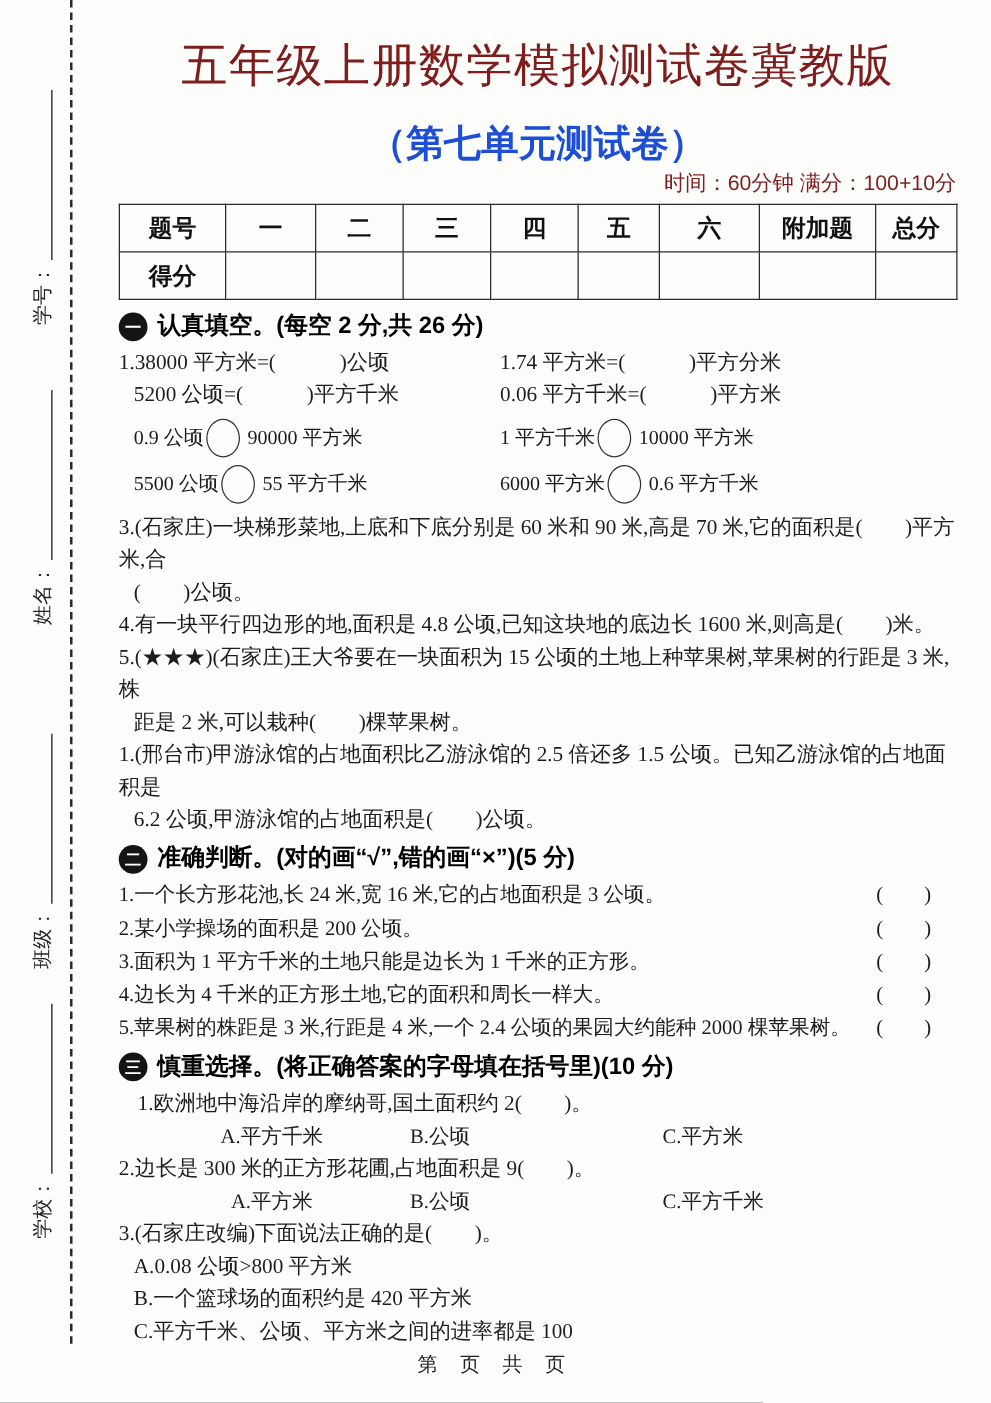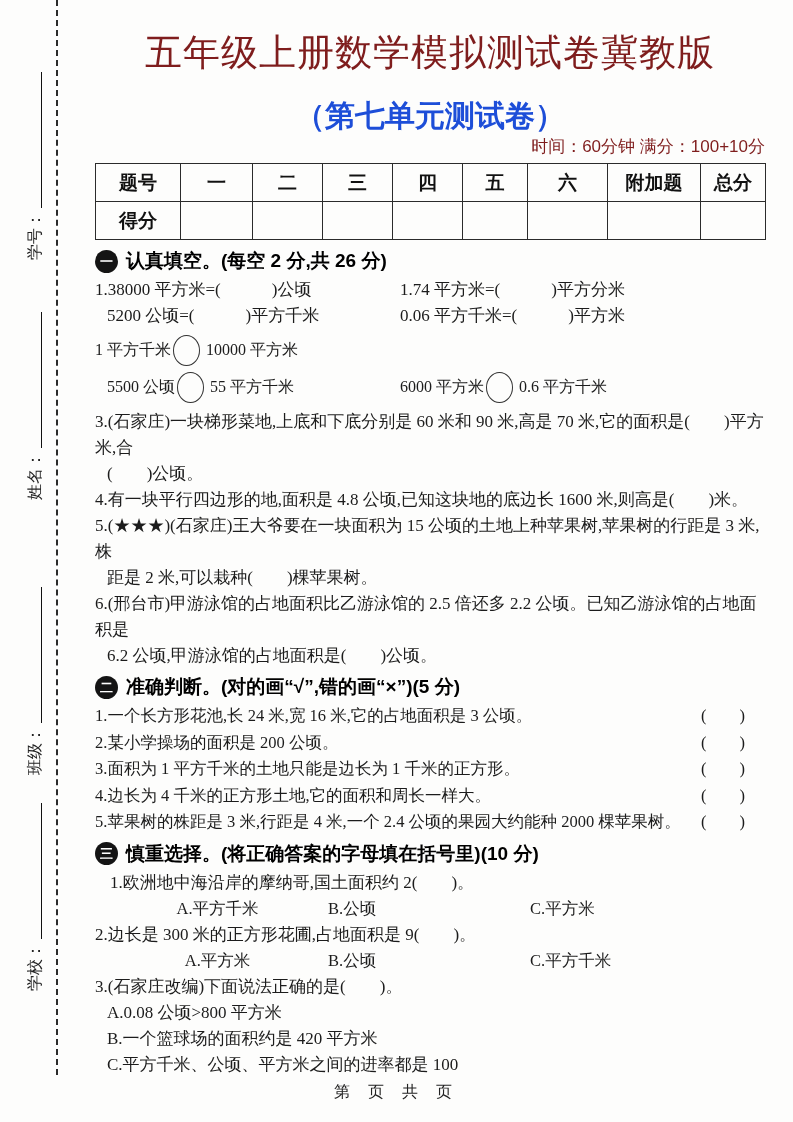--- a/index.html
+++ b/index.html
@@ -167,20 +167,25 @@
       <span class="cell-l">1.38000 平方米=(　　　)公顷</span>
       <span class="cell-r">1.74 平方米=(　　　)平方分米</span>
     </div>
     <div class="pair-row line">
       <span class="cell-l indent">5200 公顷=(　　　)平方千米</span>
       <span class="cell-r">0.06 平方千米=(　　　)平方米</span>
     </div>
 
 
     <div class="cmp-row" style="margin-top:4px;">
+      <span class="cell-l indent">
+        <span>0.9 公顷</span>
+        <span class="circle-lg"></span>
+        <span>90000 平方米</span>
+      </span>
       <span class="cell-r">
         <span>1 平方千米</span>
         <span class="circle-lg"></span>
         <span>10000 平方米</span>
       </span>
     </div>
     <div class="cmp-row" style="margin-top:3px;">
       <span class="cell-l indent">
         <span>5500 公顷</span>
         <span class="circle-lg"></span>
@@ -191,21 +196,21 @@
         <span class="circle-lg"></span>
         <span>0.6 平方千米</span>
       </span>
     </div>
 
     <div class="line" style="margin-top:5px;">3.(石家庄)一块梯形菜地,上底和下底分别是 60 米和 90 米,高是 70 米,它的面积是(　　)平方米,合</div>
     <div class="line indent">(　　)公顷。</div>
     <div class="line">4.有一块平行四边形的地,面积是 4.8 公顷,已知这块地的底边长 1600 米,则高是(　　)米。</div>
     <div class="line">5.(★★★)(石家庄)王大爷要在一块面积为 15 公顷的土地上种苹果树,苹果树的行距是 3 米,株</div>
     <div class="line indent">距是 2 米,可以栽种(　　)棵苹果树。</div>
-    <div class="line">6.(邢台市)甲游泳馆的占地面积比乙游泳馆的 2.5 倍还多 2.2 公顷。已知乙游泳馆的占地面积是</div>
+    <div class="line">1.(邢台市)甲游泳馆的占地面积比乙游泳馆的 2.5 倍还多 1.5 公顷。已知乙游泳馆的占地面积是</div>
     <div class="line indent">6.2 公顷,甲游泳馆的占地面积是(　　)公顷。</div>
 
     <div class="sec-header" style="margin-top:5px;">
       <span class="badge">二</span>
       <span>准确判断。</span>
       <span>(对的画“√”,错的画“×”)(5 分)</span>
     </div>
 
     <div class="judge-item" style="margin-top:3px;">
       <span>1.一个长方形花池,长 24 米,宽 16 米,它的占地面积是 3 公顷。</span>

